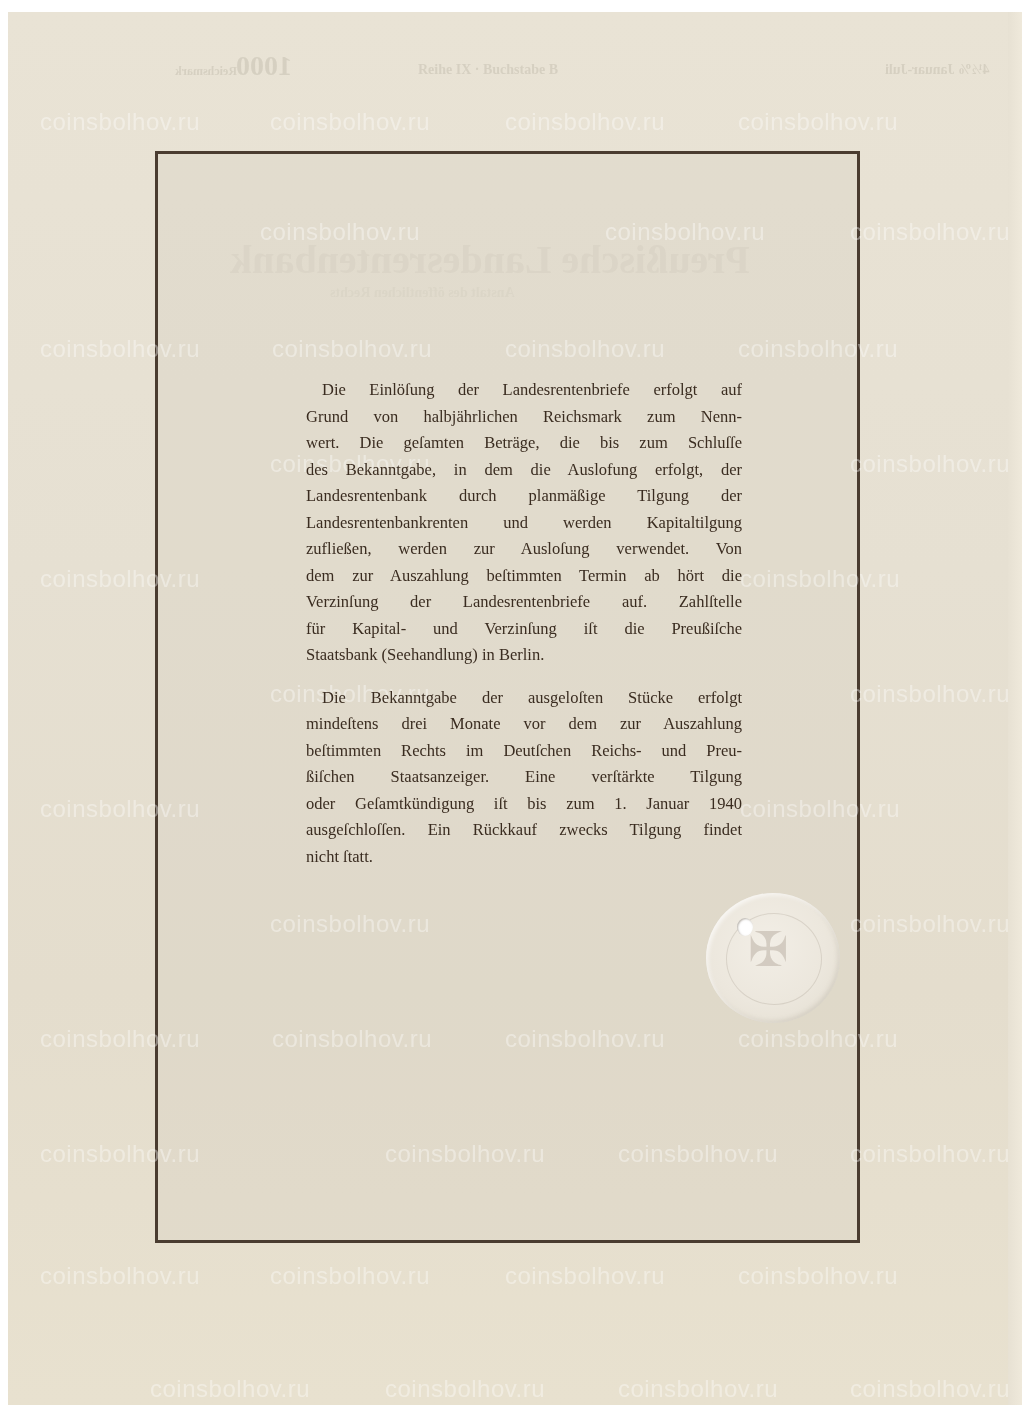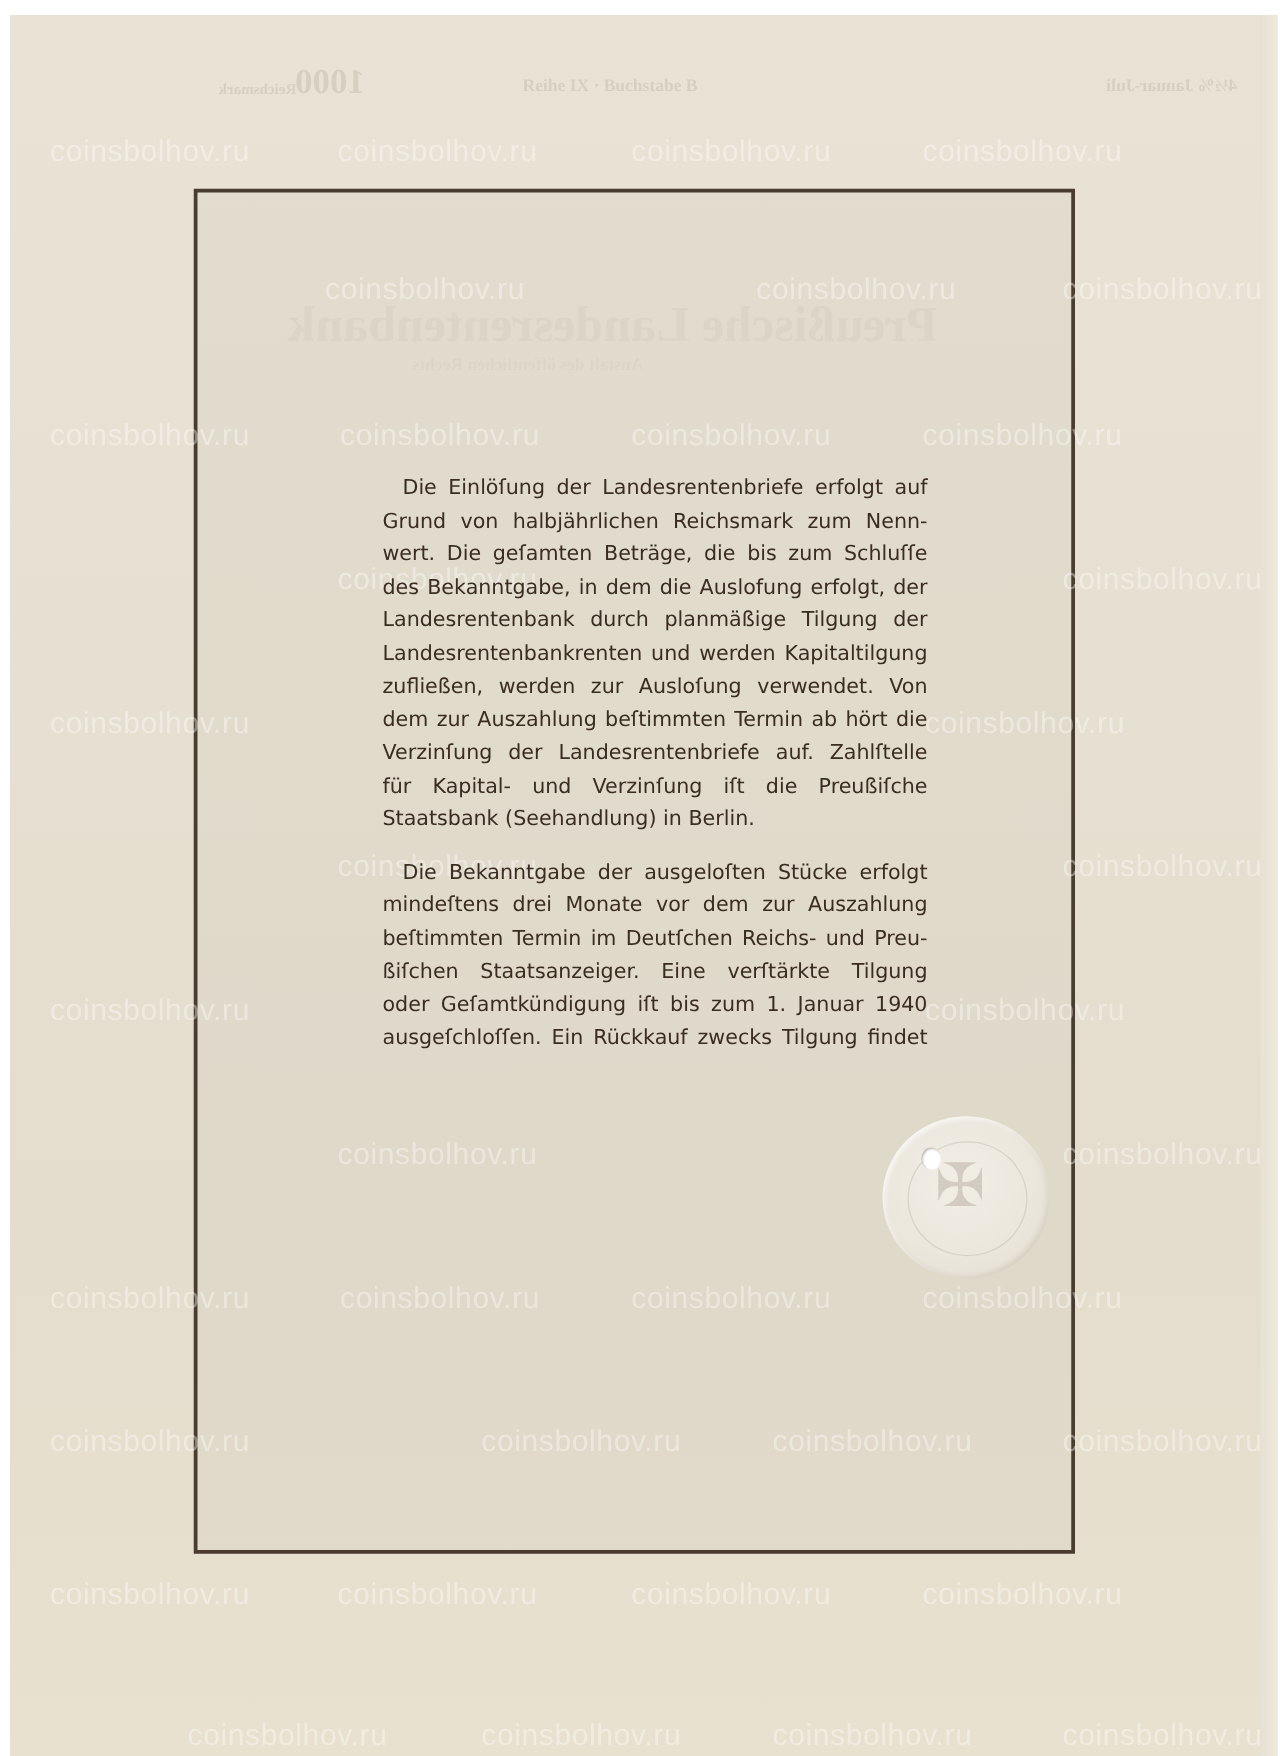--- a/index.html
+++ b/index.html
@@ -30,21 +30,21 @@
   .frame {
     position: absolute; left: 155px; top: 151px; width: 705px; height: 1092px;
     border: 3px solid #4a3c30; box-sizing: border-box;
     background: rgba(215,208,194,0.35);
   }
   .text-block {
     position: absolute; left: 306px; top: 377px; width: 436px;
     font-family: "DejaVu Sans", sans-serif; font-size: 16.5px; color: #3a2c20;
     line-height: 26.5px;
   }
-  .line { display: block; white-space: nowrap; text-align: justify; text-align-last: justify; }
+  .line { display: block; white-space: nowrap; text-align: justify; text-align-last: justify; font-family: Liberation Serif, serif; }
   .line.last { text-align-last: left; }
   .line.indent { padding-left: 16px; }
   .seal {
     position: absolute; left: 706px; top: 893px; width: 134px; height: 130px;
     border-radius: 50%;
     background: radial-gradient(circle at 45% 40%, #f2eee6 0%, #ece7dd 55%, #e2dccf 100%);
     box-shadow: inset 2px 2px 4px rgba(255,255,255,0.7), inset -2px -2px 4px rgba(160,150,135,0.25);
   }
   .seal-inner {
     position: absolute; left: 20px; top: 20px; width: 94px; height: 90px; border-radius: 50%;
@@ -123,24 +123,25 @@
     <span class="line">Landesrentenbankrenten und werden Kapitaltilgung</span>
     <span class="line">zufließen, werden zur Ausloſung verwendet.  Von</span>
     <span class="line">dem zur Auszahlung beſtimmten Termin ab hört die</span>
     <span class="line">Verzinſung der Landesrentenbriefe auf.  Zahlſtelle</span>
     <span class="line">für Kapital- und Verzinſung iſt die Preußiſche</span>
     <span class="line last">Staatsbank (Seehandlung) in Berlin.</span>
   </div>
   <div style="margin-top:16px;">
     <span class="line indent">Die Bekanntgabe der ausgeloſten Stücke erfolgt</span>
     <span class="line">mindeſtens drei Monate vor dem zur Auszahlung</span>
-    <span class="line">beſtimmten Termin im Deutſchen Reichs- und Preu-</span>
+    <span class="line">beſtimmten Rechts im Deutſchen Reichs- und Preu-</span>
     <span class="line">ßiſchen Staatsanzeiger.  Eine verſtärkte Tilgung</span>
     <span class="line">oder Geſamtkündigung iſt bis zum 1. Januar 1940</span>
     <span class="line">ausgeſchloſſen. Ein Rückkauf zwecks Tilgung findet</span>
+    <span class="line last">nicht ſtatt.</span>
   </div>
 </div>
 
 <div class="seal">
   <div class="seal-inner"></div>
   <div class="seal-eagle">✠</div>
 </div>
 <div class="punch-hole"></div>
 
 </body></html>

